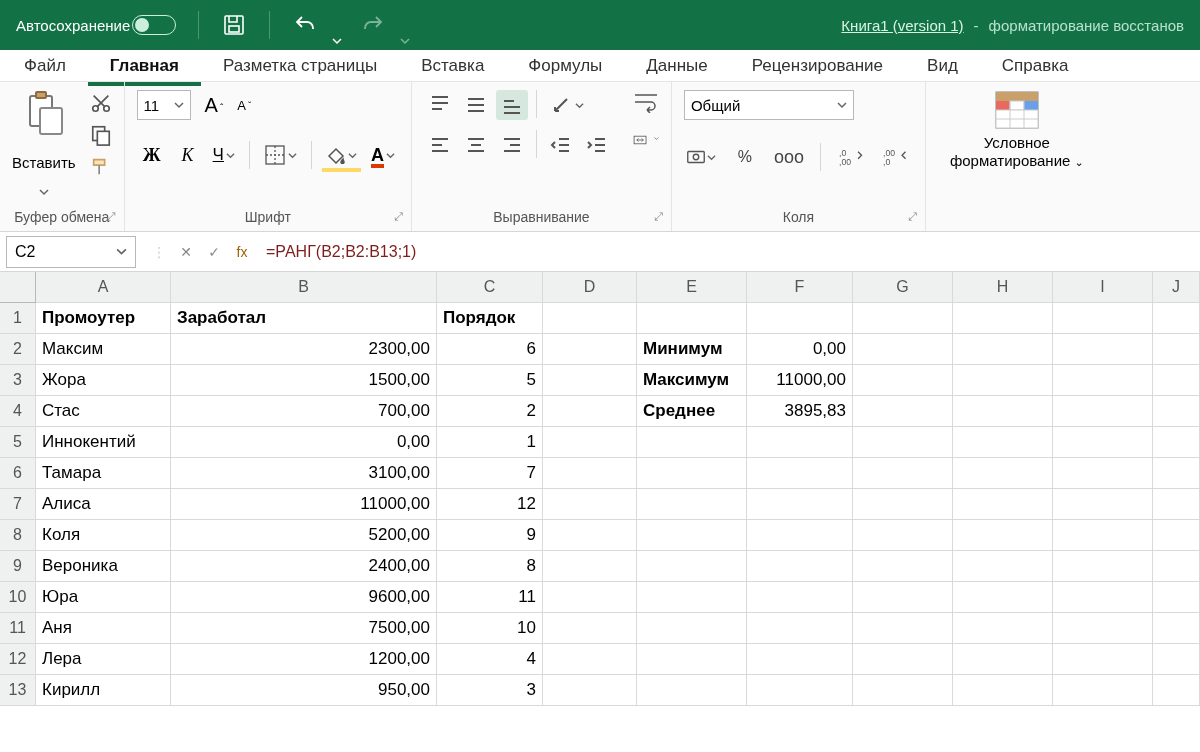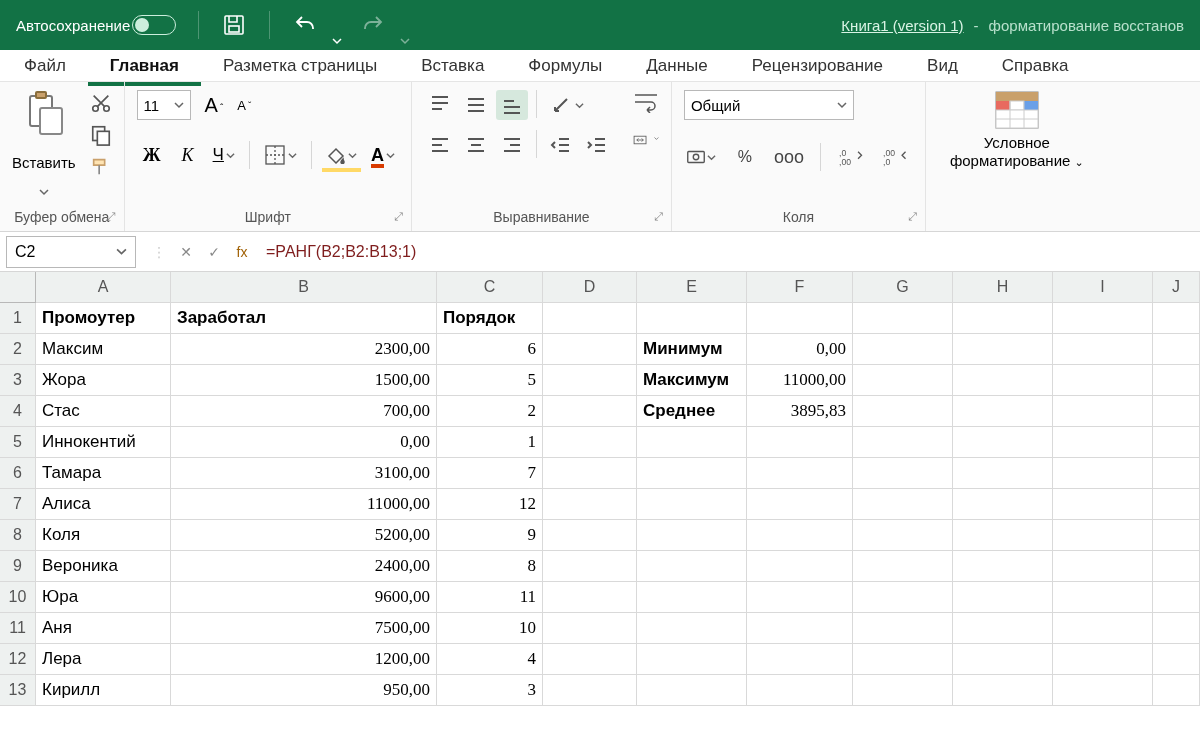--- a/index.html
+++ b/index.html
@@ -85,21 +85,21 @@
   .fbtn { width:28px; height:28px; display:flex; align-items:center; justify-content:center; color:#888; }
   .formula-input { flex:1; height:32px; padding:0 10px; font-size:16px; color:#7f1d1d; display:flex; align-items:center; }
 
   
   .grid { display:grid; grid-template-columns: 36px 135px 266px 106px 94px 110px 106px repeat(3,100px) 1fr; }
   .hd, .rn, .cell { border-right:1px solid #d9d9d9; border-bottom:1px solid #d9d9d9; height:31px; display:flex; align-items:center; padding:0 6px; font-size:17px; }
   .hd { background:#eef1f0; justify-content:center; color:#555; font-size:16px; }
   .rn { background:#eef1f0; justify-content:center; color:#555; font-size:16px; }
   .corner { background:#eef1f0; border-right:1px solid #b8b8b8; border-bottom:1px solid #b8b8b8; height:31px; }
   .cell.b { font-weight:700; }
-  .cell.r { justify-content:flex-end;font-family:Liberation Serif, serif; }
+  .cell.r { justify-content:flex-end; }
 
   svg { display:block; }
   .chev svg, .tb-small svg { stroke-width:1.5; }
 </style>
 </head>
 <body>
 
 <div class="titlebar">
   <div class="autosave">
     <span>Автосохранение</span>

